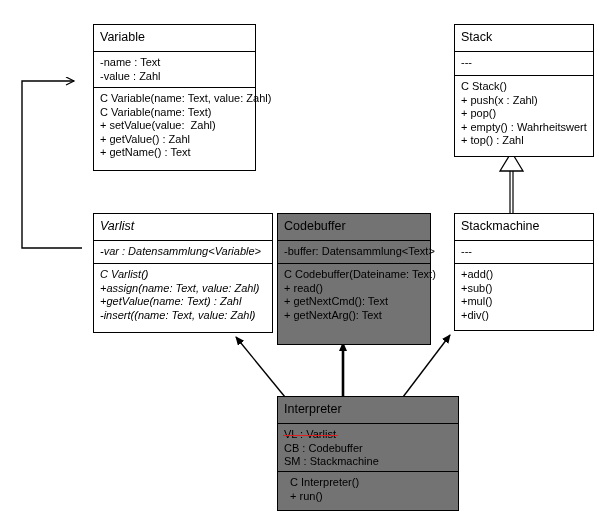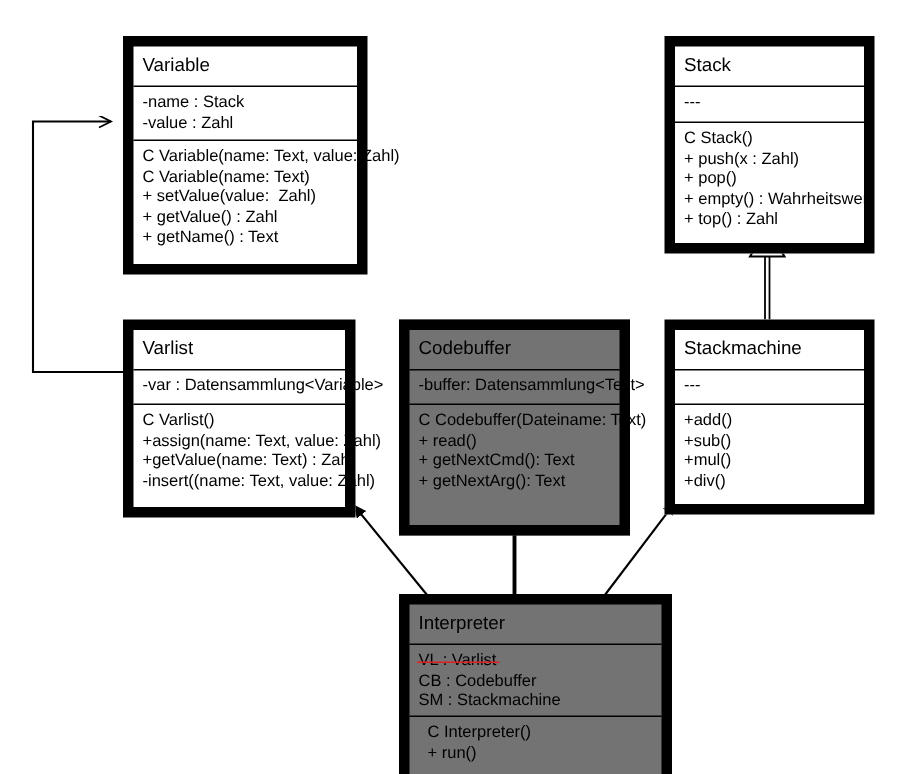--- a/index.html
+++ b/index.html
@@ -22,25 +22,26 @@
     position: absolute;
     left: 0;
     top: 0;
     width: 600px;
     height: 516px;
     pointer-events: none;
   }
   .uml-class {
     position: absolute;
     box-sizing: border-box;
-    border: 7px solid #000000;
+    border: 1px solid #000000;
     background: #ffffff;
     font-size: 11px;
     line-height: 13.5px;
     color: #000000;
+    margin-left: 11px;
   }
   .uml-class.filled {
     background: #737373;
   }
   .compartment {
     box-sizing: border-box;
     padding: 4px 6px 5px 6px;
   }
   .compartment.name {
     padding: 5px 6px 6px 6px;
@@ -107,21 +108,21 @@
     </g>
 
     <g>
       <path d="M403,397 L450,335" fill="none" stroke="#000000" stroke-width="1.4" marker-end="url(#solidArrow)"></path>
     </g>
   </svg>
 
   <div class="uml-class" style="left:82px; top:24px; width:163px;">
     <div class="compartment name">Variable</div>
     <div class="compartment attrs" style="height:36px;">
-      <div class="row">-name : Stack</div>
+      <div class="row">-name : Text</div>
       <div class="row">-value : Zahl</div>
     </div>
     <div class="compartment ops" style="height:82px;">
       <div class="row">C Variable(name: Text, value: Zahl)</div>
       <div class="row">C Variable(name: Text)</div>
       <div class="row">+ setValue(value:  Zahl)</div>
       <div class="row">+ getValue() : Zahl</div>
       <div class="row">+ getName() : Text</div>
     </div>
   </div>
@@ -133,21 +134,21 @@
     </div>
     <div class="compartment ops" style="height:80px;">
       <div class="row">C Stack()</div>
       <div class="row">+ push(x : Zahl)</div>
       <div class="row">+ pop()</div>
       <div class="row">+ empty() : Wahrheitswert</div>
       <div class="row">+ top() : Zahl</div>
     </div>
   </div>
 
-  <div class="uml-class" style="left:82px; top:213px; width:155px;">
+  <div class="uml-class" style="left:82px; top:213px; width:180px;font-style:italic;">
     <div class="compartment name">Varlist</div>
     <div class="compartment attrs" style="height:23px;">
       <div class="row">-var : Datensammlung&lt;Variable&gt;</div>
     </div>
     <div class="compartment ops" style="height:68px;">
       <div class="row">C Varlist()</div>
       <div class="row">+assign(name: Text, value: Zahl)</div>
       <div class="row">+getValue(name: Text) : Zahl</div>
       <div class="row">-insert((name: Text, value: Zahl)</div>
     </div>

